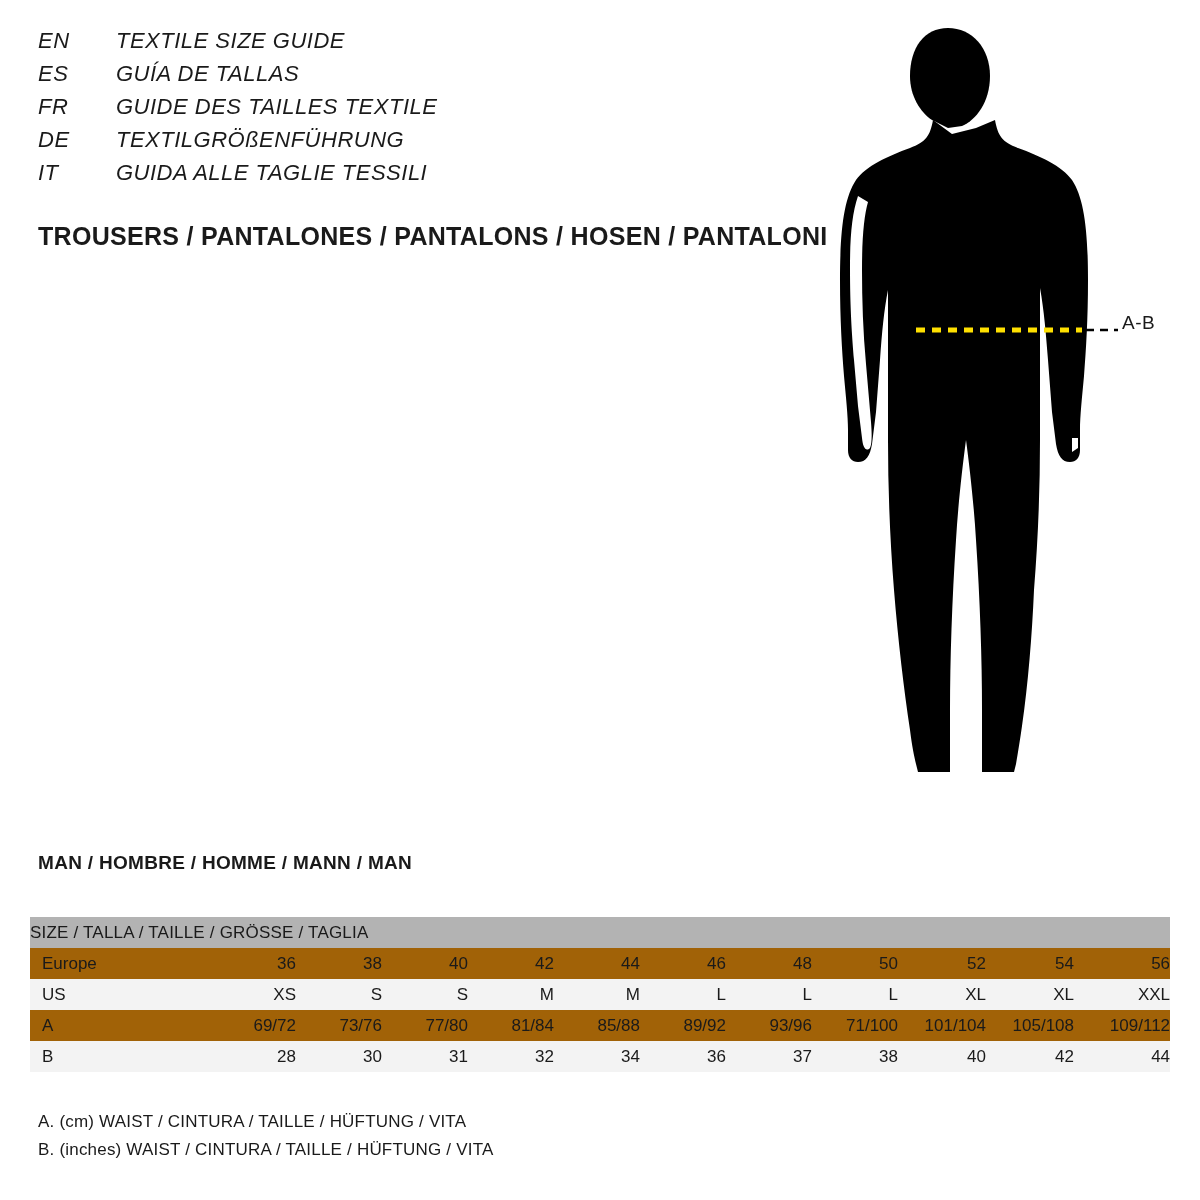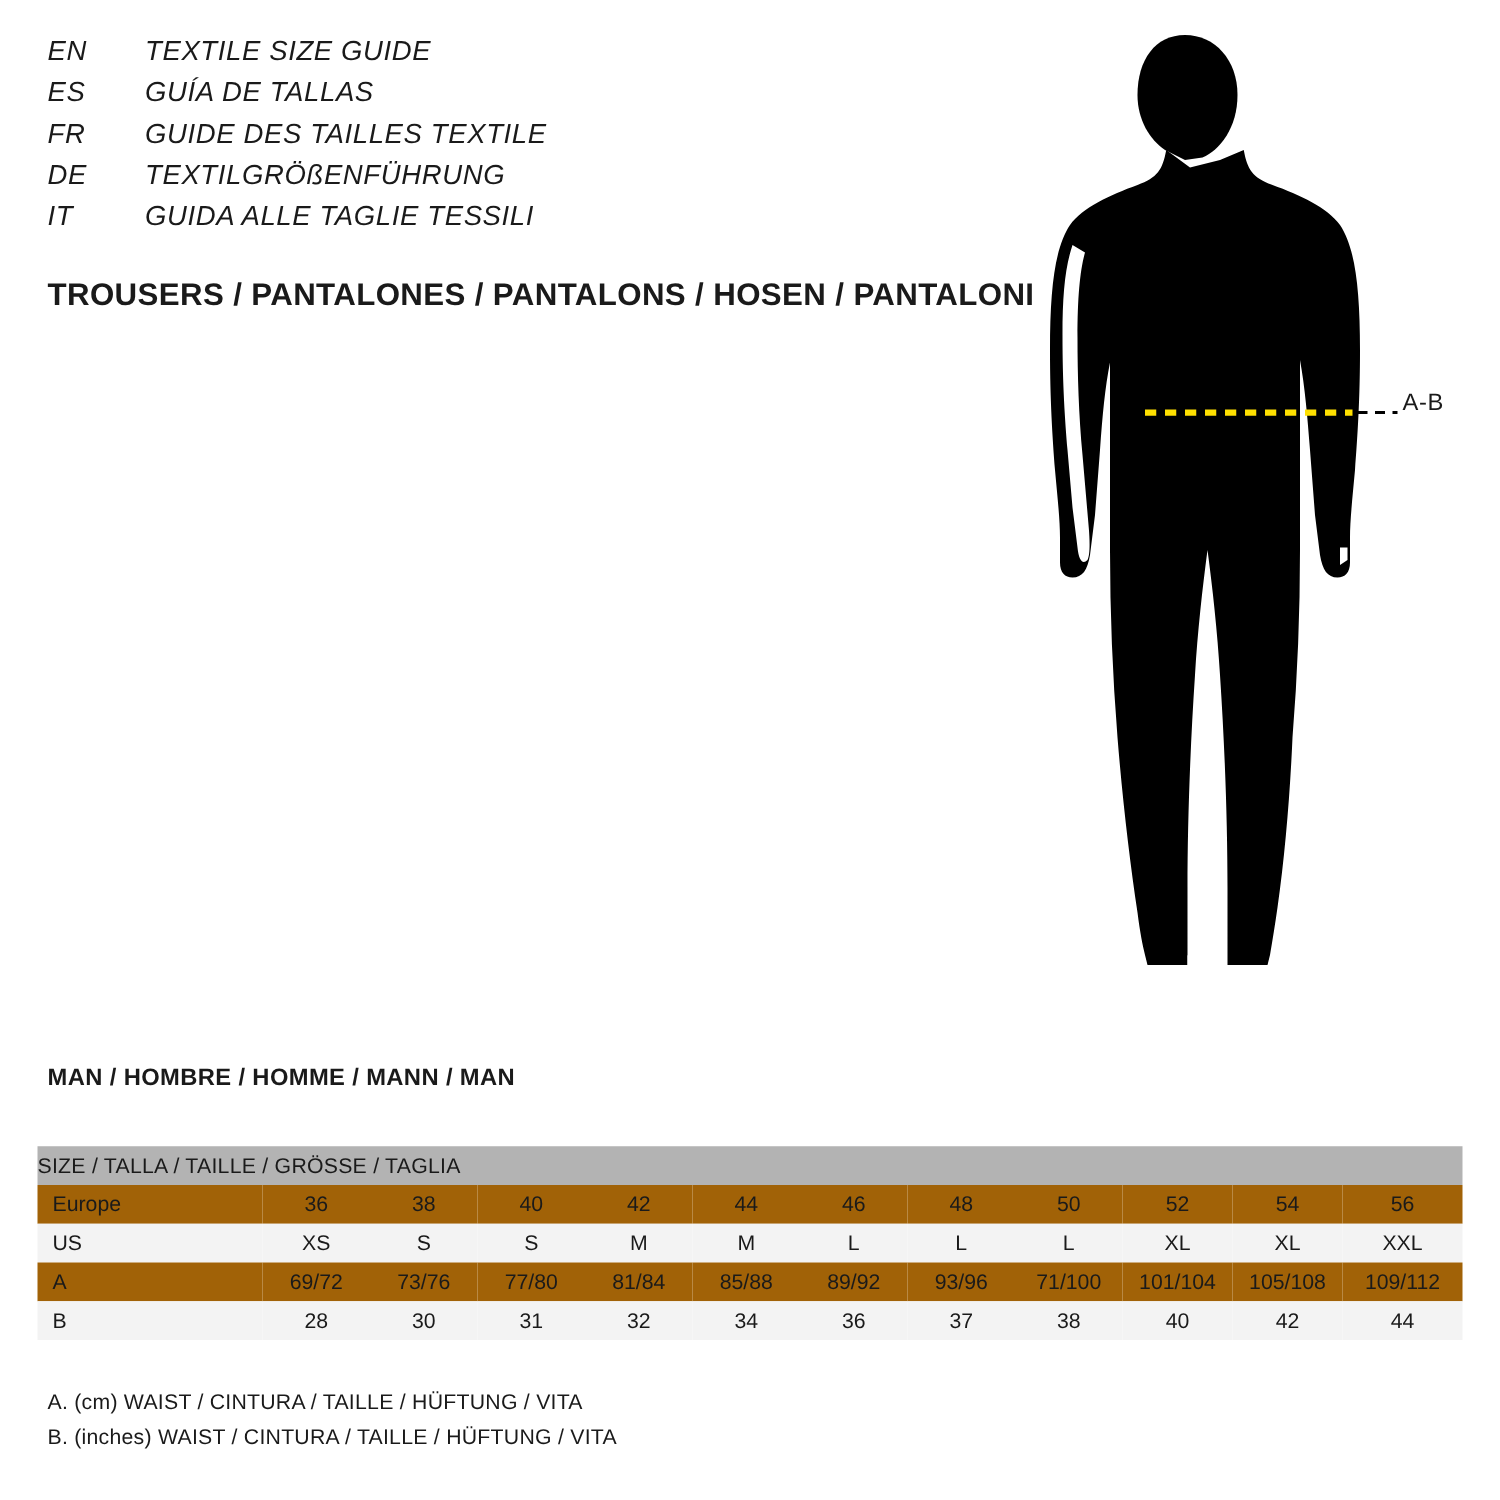--- a/index.html
+++ b/index.html
@@ -110,21 +110,21 @@
     font-size: 17px;
     letter-spacing: 0.2px;
   }
   .row-band-a td { background: #a16207; }
   .row-band-b td { background: #f3f3f3; }
   .row-label {
     text-align: left;
     padding-left: 12px !important;
     white-space: nowrap;
   }
-  .cell-val { text-align: center; }
+  .cell-val { text-align: right; }
 
   
   .footnotes {
     position: absolute;
     left: 38px;
     top: 1108px;
   }
   .footnote {
     font-size: 17px;
     line-height: 28px;

